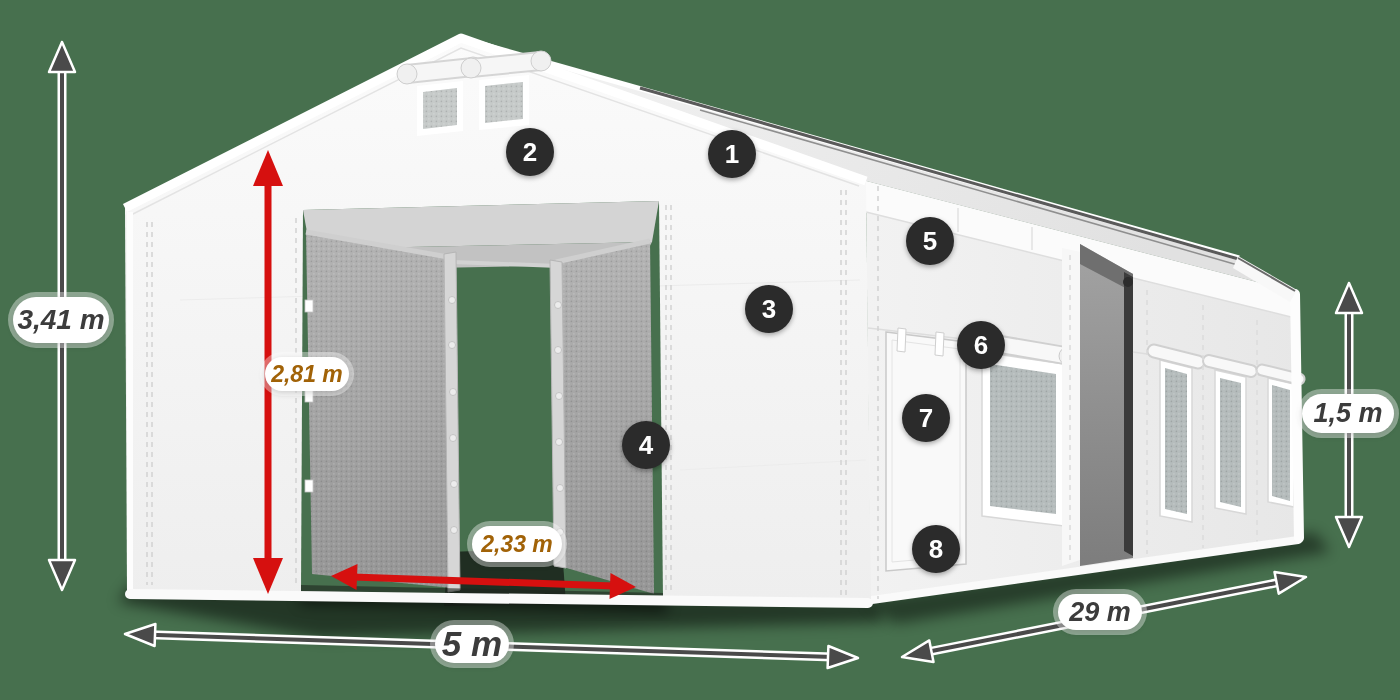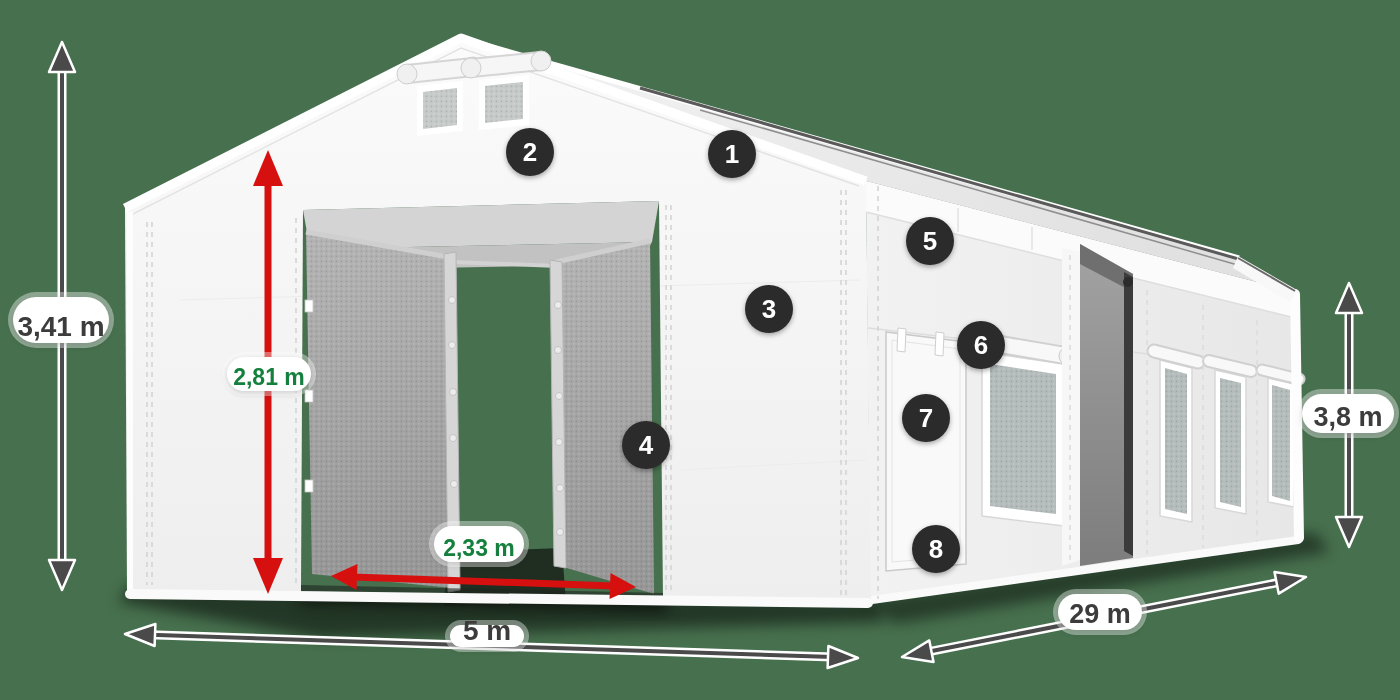--- a/index.html
+++ b/index.html
@@ -1,26 +1,26 @@
 <!DOCTYPE html>
 <html><head>
 <meta charset="utf-8">
 <style>
   html,body{margin:0;padding:0;background:#47704e;}
   .stage{position:relative;width:1400px;height:700px;background:#47704e;overflow:hidden;
          font-family:"Liberation Sans", sans-serif;}
   .scene{position:absolute;left:0;top:0;width:1400px;height:700px;display:block;}
-  .pill{position:absolute;background:#ffffff;border-radius:24px;display:flex;align-items:flex-end;
+  .pill{position:absolute;background:#ffffff;border-radius:24px;display:flex;align-items:center;
         justify-content:center;font-weight:bold;color:#3c3c3c;
-        box-shadow:0 0 0 5px rgba(255,255,255,0.38), 0 2px 6px rgba(0,0,0,0.28);}
-  .pill.red{color:#15803d;}
+        box-shadow:0 0 0 5px rgba(255,255,255,0.38), 0 2px 6px rgba(0,0,0,0.28);font-style:italic;}
+  .pill.red{color:#a16207;margin-left:38px;}
   .pill-total-height{left:13px;top:297px;width:96px;height:46px;font-size:28px;}
   .pill-entrance-height{left:227px;top:357px;width:84px;height:34px;font-size:23px;}
   .pill-entrance-width{left:434px;top:526px;width:90px;height:36px;font-size:23px;}
-  .pill-front-width{left:450px;top:625px;width:74px;height:22px;font-size:28px;}
+  .pill-front-width{left:435px;top:625px;width:74px;height:38px;font-size:35px;}
   .pill-side-length{left:1058px;top:594px;width:84px;height:36px;font-size:27px;}
   .pill-side-height{left:1302px;top:394px;width:92px;height:39px;font-size:27px;}
   .badge{position:absolute;width:48px;height:48px;border-radius:50%;background:#2b2b2b;color:#fff;
          display:flex;align-items:center;justify-content:center;font-size:26px;font-weight:bold;
          box-shadow:0 2px 5px rgba(0,0,0,0.35);cursor:pointer;}
   .badge-1{left:708px;top:130px;} .badge-2{left:506px;top:128px;}
   .badge-3{left:745px;top:285px;} .badge-4{left:622px;top:421px;}
   .badge-5{left:906px;top:217px;} .badge-6{left:957px;top:321px;}
   .badge-7{left:902px;top:394px;} .badge-8{left:912px;top:525px;}
 </style>
@@ -271,21 +271,21 @@
 <div class="pill red pill-entrance-width">
   <span>2,33 m</span>
 </div>
 <div class="pill pill-front-width">
   <span>5 m</span>
 </div>
 <div class="pill pill-side-length">
   <span>29 m</span>
 </div>
 <div class="pill pill-side-height">
-  <span>3,8 m</span>
+  <span>1,5 m</span>
 </div>
 
 <div class="badge badge-1">1</div>
 <div class="badge badge-2">2</div>
 <div class="badge badge-3">3</div>
 <div class="badge badge-4">4</div>
 <div class="badge badge-5">5</div>
 <div class="badge badge-6">6</div>
 <div class="badge badge-7">7</div>
 <div class="badge badge-8">8</div>

